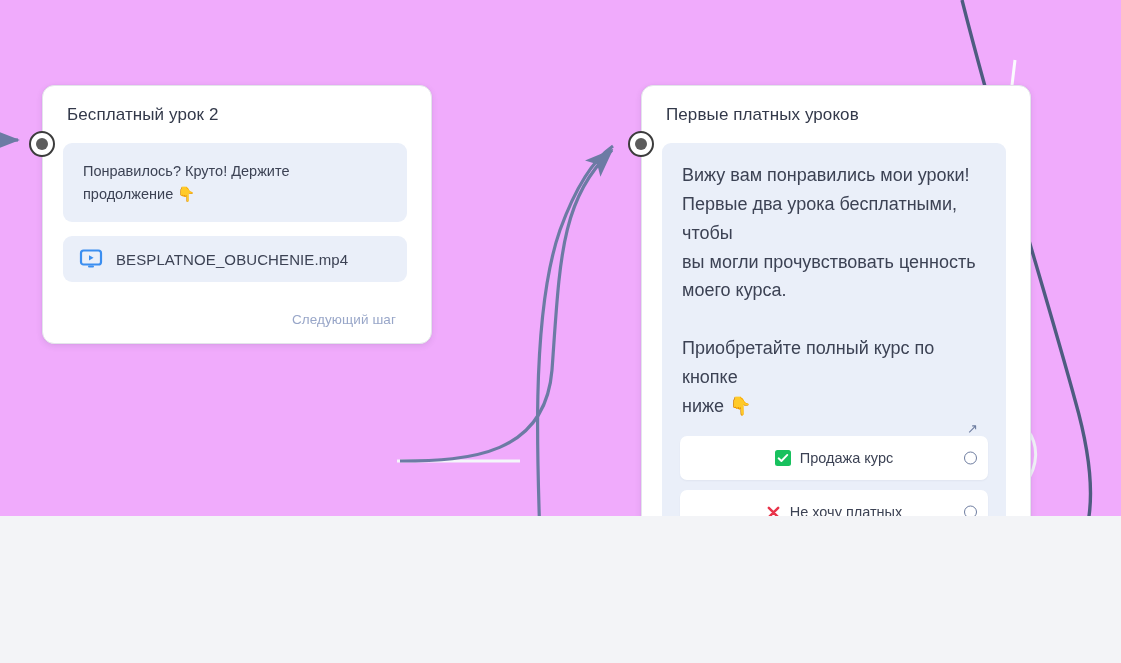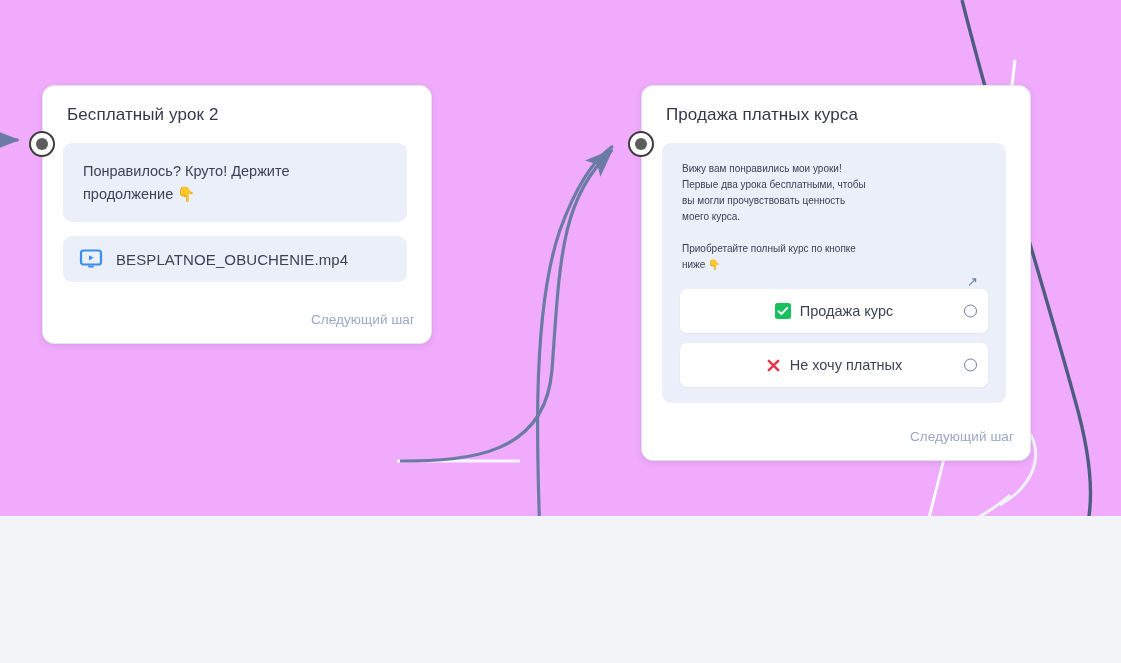--- a/index.html
+++ b/index.html
@@ -165,21 +165,21 @@
     font-size: 13px;
     color: #6e7da0;
     line-height: 1;
   }
 
   
   .node-footer {
     display: flex;
     align-items: flex-start;
     justify-content: flex-end;
-    padding: 10px 16px 16px 24px;
+    padding: 10px 35px 16px 24px;
   }
   .next-step-label {
     font-size: 13.5px;
     color: #98a6c8;
     letter-spacing: 0.1px;
   }
 
   
   .video-icon { flex: 0 0 auto; width: 24px; height: 24px; display:block; }
   .check-icon { width: 16px; height: 16px; display: block; }
@@ -244,27 +244,27 @@
     <div class="node-footer">
       <span class="next-step-label">Следующий шаг</span>
     </div>
   </div>
 
   <div class="port-in" style="left:29px; top:131px;"></div>
   <div class="port-out" style="left:416px; top:540px;"></div>
 
   <div class="node" style="left:641px; top:85px; width:390px;">
 
-    <div class="node-title">Продажа платных курса</div>
+    <div class="node-title">Первые платных уроков</div>
 
     <div class="node-body" style="padding-bottom:0;">
 
       <div class="btn-panel" style="padding:18px 18px 16px 18px;">
 
-        <div style="font-size:10px; color:#3c4254; line-height:1.6; white-space:pre-wrap; padding:0 2px 16px 2px;">Вижу вам понравились мои уроки!
+        <div style="font-size:18px; color:#3c4254; line-height:1.6; white-space:pre-wrap; padding:0 2px 16px 2px;">Вижу вам понравились мои уроки!
 Первые два урока бесплатными, чтобы
 вы могли прочувствовать ценность
 моего курса.
 
 Приобретайте полный курс по кнопке
 ниже 👇</div>
 
         <div class="btn">
           <span class="btn-arrow">↗</span>
           <span>

